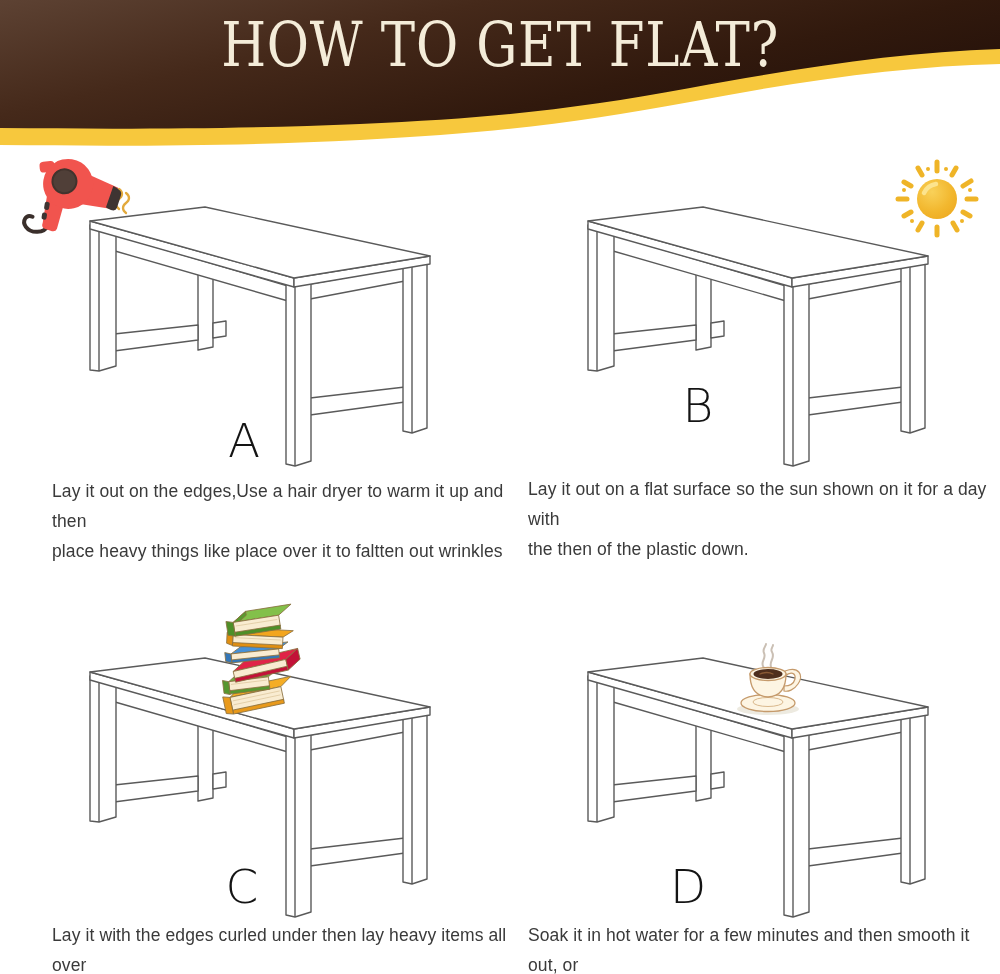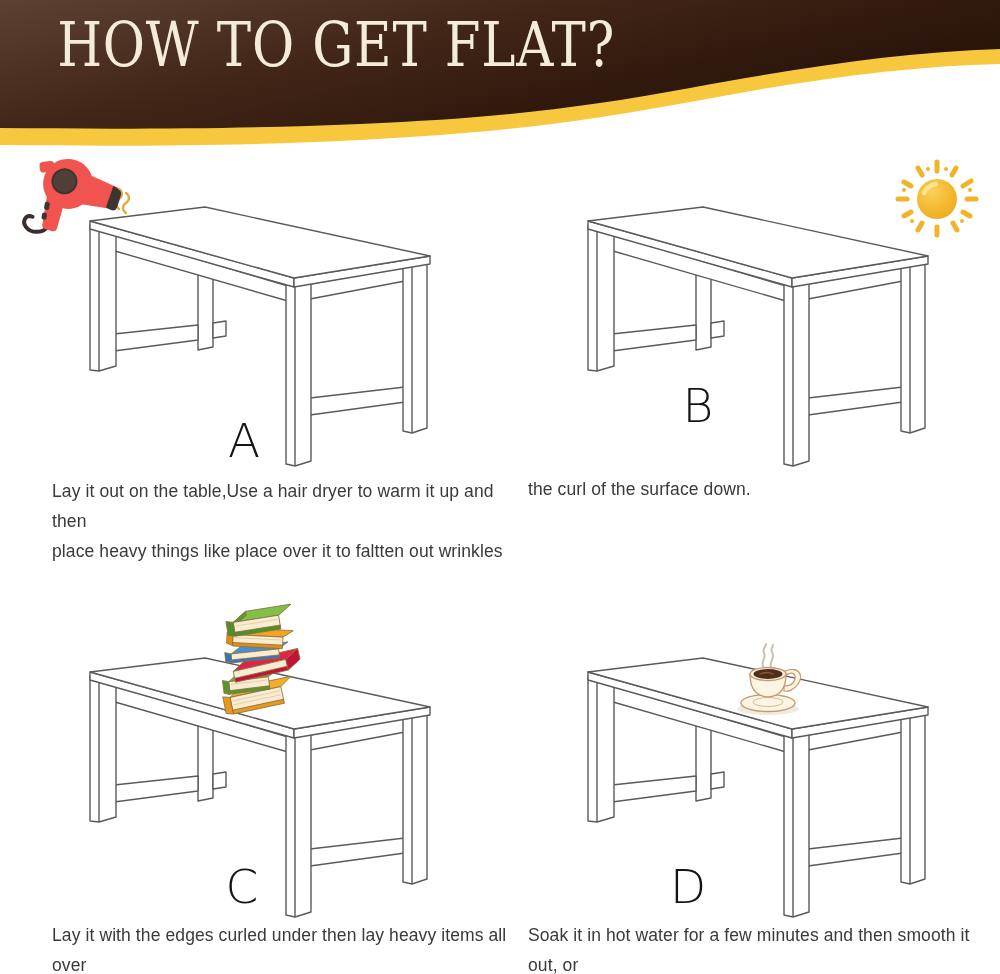--- a/index.html
+++ b/index.html
@@ -3,21 +3,21 @@
 <meta charset="utf-8">
 <style>
   html,body{margin:0;padding:0;background:#ffffff;}
   .canvas{
     position:relative;width:1000px;height:974px;background:#ffffff;
     overflow:hidden;font-family:"Liberation Sans",sans-serif;
   }
   
   .header-swoosh{position:absolute;left:0;top:0;width:1000px;height:170px;display:block;}
   .page-title{
-    position:absolute;left:0;top:14px;width:1000px;z-index:3;
+    position:absolute;left:0;top:14px;width:1000px;text-align:center;z-index:3;
     color:#f4ecd9;font-family:"DejaVu Serif",serif;font-size:62px;font-weight:400;
     letter-spacing:1px;line-height:1;white-space:nowrap;
   }
   .page-title .squeeze{display:inline-block;transform:scaleX(.83);transform-origin:center;}
   
   .table-svg{position:absolute;width:350px;height:280px;}
   .icon-svg{position:absolute;}
   .letter{
     position:absolute;font-family:"DejaVu Sans",sans-serif;font-weight:200;
     font-size:47px;line-height:1;color:#141414;width:56px;text-align:center;
@@ -123,21 +123,21 @@
 
         <circle cx="49" cy="28" r="25" fill="#f1544e"></circle>
 
         <circle cx="45" cy="26" r="12" fill="#503f38"></circle>
         <circle cx="45" cy="26" r="12" fill="none" stroke="#42332d" stroke-width="2"></circle>
       </g>
     </svg>
 
     <div class="letter letter-a">A</div>
     <div class="desc desc-a">
-      <div>Lay it out on the table,Use a hair dryer to warm it up and then</div>
+      <div>Lay it out on the edges,Use a hair dryer to warm it up and then</div>
       <div>place heavy things like place over it to faltten out wrinkles</div>
     </div>
   </section>
 
   <section>
     <svg class="table-svg tbl-b" viewBox="0 0 350 280">
         <use href="#tbl" xlink:href="#tbl"></use>
       </svg>
 
     <svg class="icon-svg sun-pos" viewBox="0 0 90 84">
@@ -169,21 +169,22 @@
         <circle cx="70" cy="64" r="2"></circle>
         <circle cx="20" cy="64" r="2"></circle>
         <circle cx="36" cy="12" r="2"></circle>
       </g>
       <circle cx="45" cy="42" r="20" fill="url(#sungrad)"></circle>
       <path d="M32,36 a16,16 0 0 1 12,-9" fill="none" stroke="#fce48e" stroke-width="4.5" stroke-linecap="round"></path>
     </svg>
 
     <div class="letter letter-b">B</div>
     <div class="desc desc-b">
-      <div>the curl of the surface down.</div>
+      <div>Lay it out on a flat surface so the sun shown on it for a day with</div>
+      <div>the then of the plastic down.</div>
     </div>
   </section>
 
   <section>
     <svg class="table-svg tbl-c" viewBox="0 0 350 280">
         <use href="#tbl" xlink:href="#tbl"></use>
       </svg>
 
     <svg class="icon-svg books-pos" viewBox="0 0 84 116">
       <g stroke="#8a7040" stroke-width="0.8" stroke-linejoin="round">

